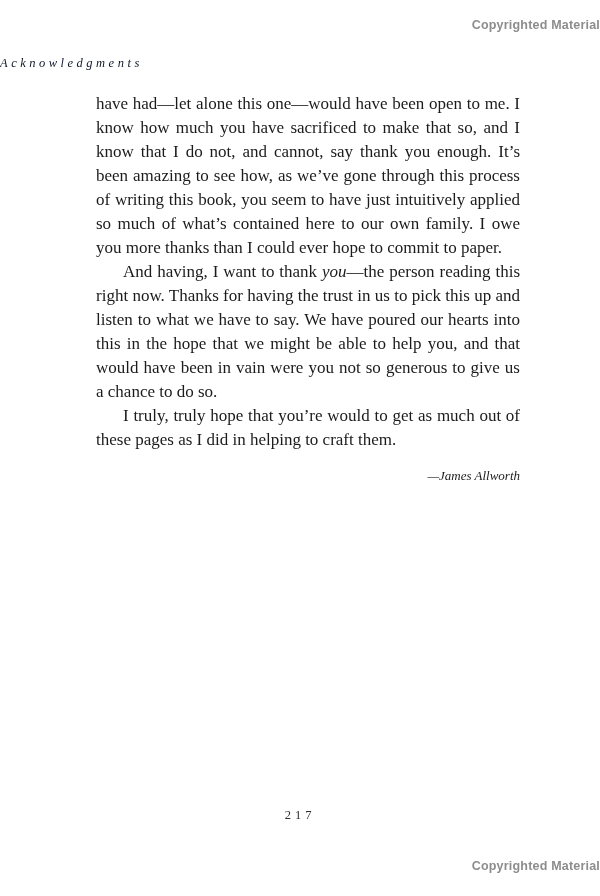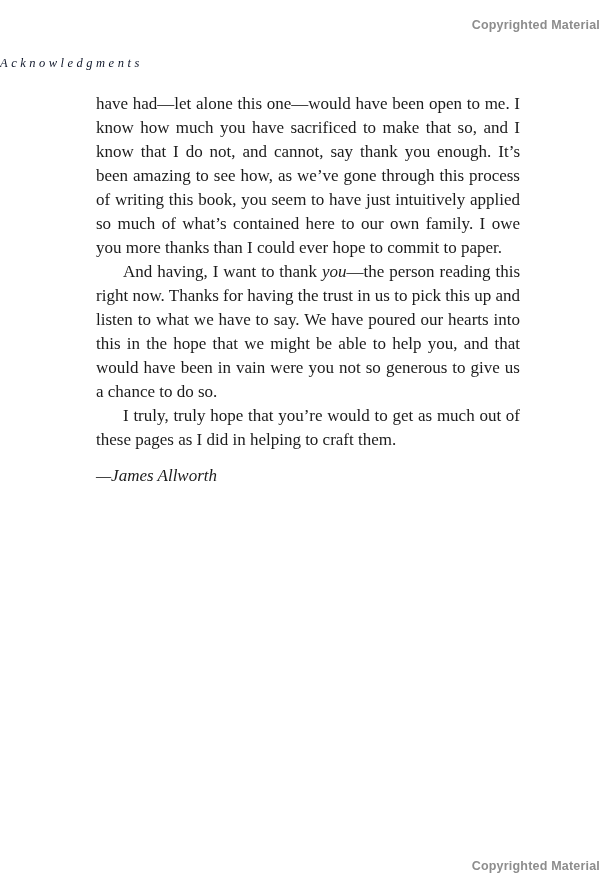--- a/index.html
+++ b/index.html
@@ -48,22 +48,23 @@
     font-size: 17px;
     line-height: 24px;
     color: #1b1b1b;
     text-align: justify;
     margin-left: 24px;
   }
   .para { margin: 0; }
   .para.indent { text-indent: 27px; }
   .signature {
     margin: 12px 0 0 0;
+    text-align: right;
     font-style: italic;
-    font-size: 17px;
+    font-size: 13px;
     line-height: 24px;
     color: #1b1b1b;
   }
   .page-number {
     position: absolute;
     top: 808px;
     left: 0;
     width: 100%;
     text-align: center;
     font-size: 12.5px;
@@ -80,16 +81,17 @@
 
   <div class="chapter-title">Acknowledgments</div>
 
   <div class="body-text">
     <p class="para">have had—let alone this one—would have been open to me. I know how much you have sacrificed to make that so, and I know that I do not, and cannot, say thank you enough. It’s been amazing to see how, as we’ve gone through this process of writing this book, you seem to have just intuitively applied so much of what’s contained here to our own family. I owe you more thanks than I could ever hope to commit to paper.</p>
     <p class="para indent"><span>And having, I want to thank </span><em>you</em><span>—the person reading this right now. Thanks for having the trust in us to pick this up and listen to what we have to say. We have poured our hearts into this in the hope that we might be able to help you, and that would have been in vain were you not so generous to give us a chance to do so.</span></p>
     <p class="para indent">I truly, truly hope that you’re would to get as much out of these pages as I did in helping to craft them.</p>
     <p class="signature">—James Allworth</p>
   </div>
 
+  <div class="page-number">217</div>
 
   <div class="notice notice-bottom">Copyrighted Material</div>
 
 </div>
 
 </body></html>

